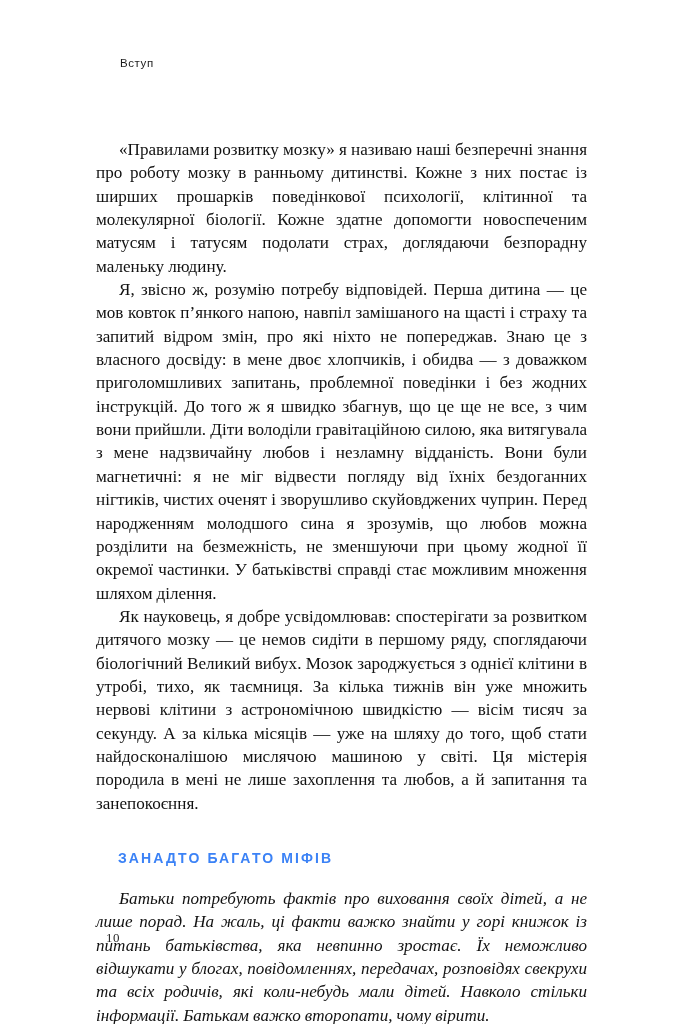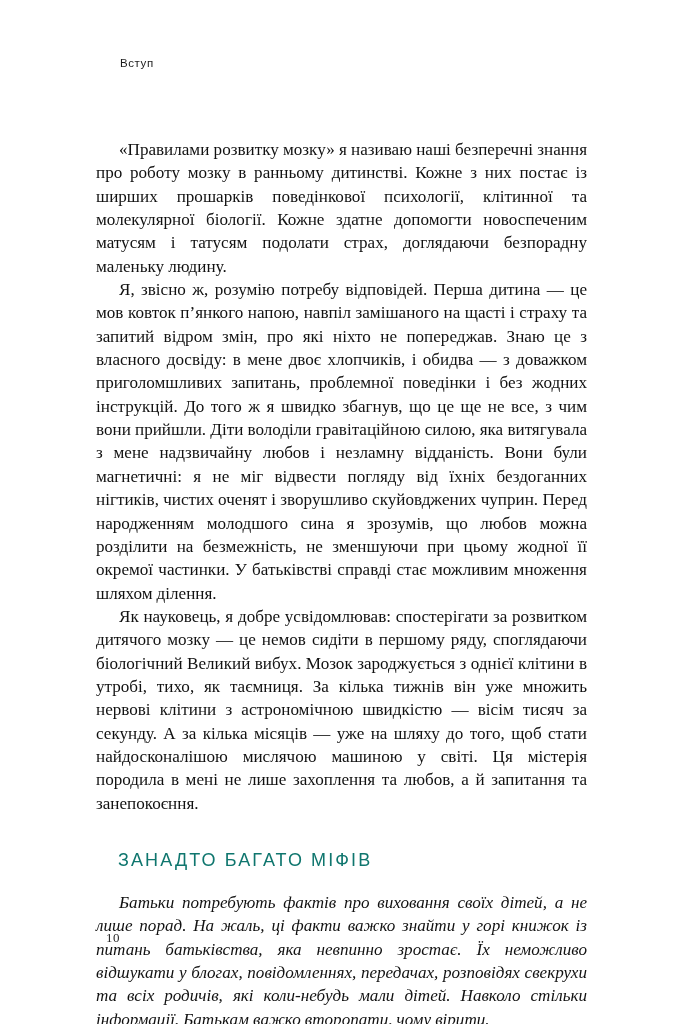--- a/index.html
+++ b/index.html
@@ -55,24 +55,24 @@
 
   p.body-par:last-child {
     margin-bottom: 0;
     font-style: italic;
   }
 
   
   .section-heading {
     margin: 0;
     font-family: "Liberation Sans", "DejaVu Sans", sans-serif;
-    font-weight: normal;
-    font-size: 18px;
+    font-weight: bold;
+    font-size: 14px;
     letter-spacing: 2.1px;
-    color: #0f766e;
+    color: #3b82f6;
     text-transform: uppercase;
     line-height: 1;
   }
 
   .heading-block {
     padding-top: 36px;
     padding-bottom: 22px;
     padding-left: 22px;
   }
 

